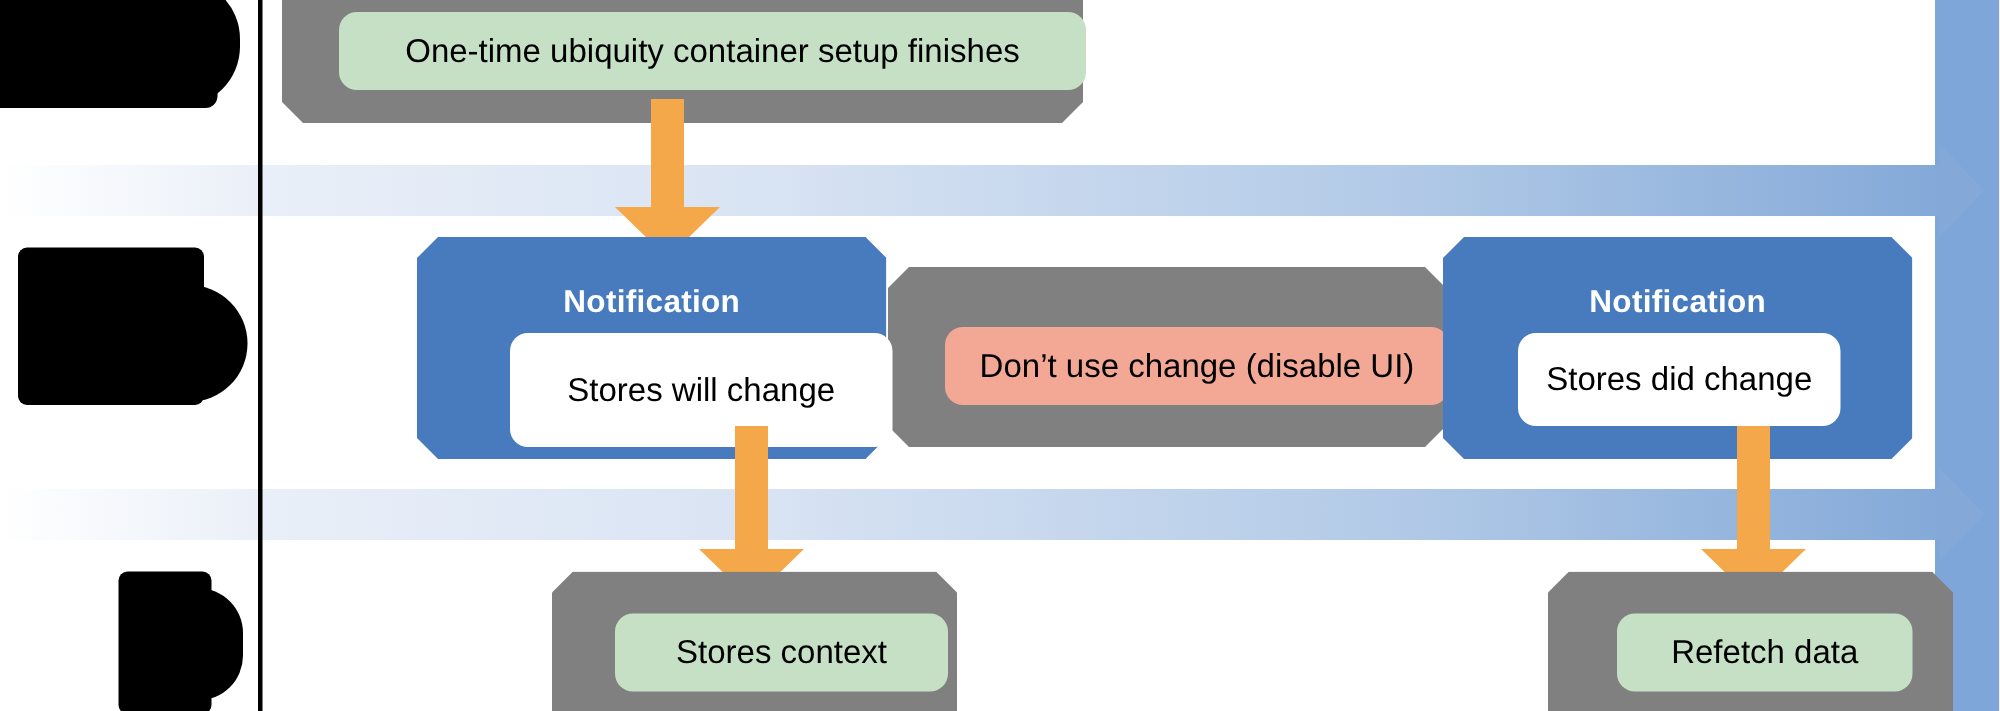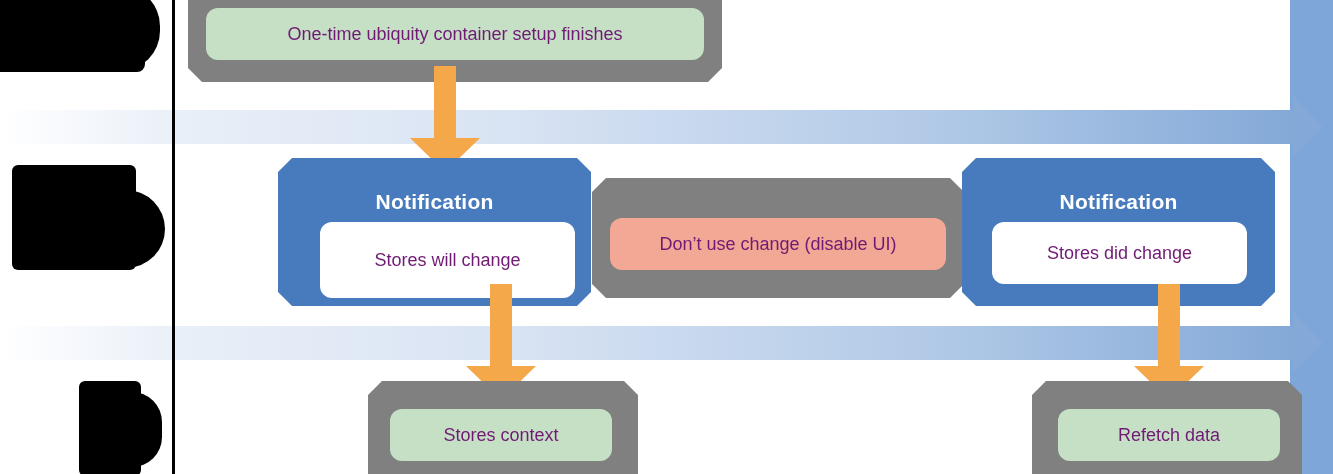--- a/index.html
+++ b/index.html
@@ -48,23 +48,23 @@
     -webkit-clip-path:polygon(14px 0,calc(100% - 14px) 0,100% 14px,100% calc(100% - 14px),calc(100% - 14px) 100%,14px 100%,0 calc(100% - 14px),0 14px);
     clip-path:polygon(14px 0,calc(100% - 14px) 0,100% 14px,100% calc(100% - 14px),calc(100% - 14px) 100%,14px 100%,0 calc(100% - 14px),0 14px);
   }
   .shell-gray{background:#808080;}
   .shell-blue{background:#477BBE;}
 
   
   .pill{
     position:absolute;border-radius:12px;
     display:flex;align-items:center;justify-content:center;
-    text-align:center;color:#701a75;
-    font-size:18px;line-height:1.15;
-    box-sizing:border-box;padding:4px 10px;
+    text-align:center;color:#000000;
+    font-size:22px;line-height:1.15;
+    box-sizing:border-box;padding:4px 10px;margin-left:20px;
   }
   .pill-green{background:#C6E0C6;}
   .pill-white{background:#ffffff;}
   .pill-salmon{background:#F2A894;}
 
   .shell-title{
     position:absolute;left:0;right:0;
     text-align:center;color:#ffffff;
     font-size:21px;font-weight:bold;
     letter-spacing:.2px;
@@ -119,31 +119,31 @@
   <div class="pill pill-salmon" style="left:610px;top:218px;width:336px;height:52px;">Don’t use change (disable UI)</div>
 
   <div class="notch shell-blue" style="left:278px;top:158px;width:313px;height:148px;">
     <div class="shell-title" style="top:32px;">Notification</div>
   </div>
   <div class="pill pill-white" style="left:320px;top:222px;width:255px;height:76px;">Stores will change</div>
 
   <div class="notch shell-blue" style="left:962px;top:158px;width:313px;height:148px;">
     <div class="shell-title" style="top:32px;">Notification</div>
   </div>
-  <div class="pill pill-white" style="left:992px;top:222px;width:255px;height:62px;">Stores did change</div>
+  <div class="pill pill-white" style="left:992px;top:222px;width:215px;height:62px;">Stores did change</div>
 
   <div class="arrow-v" style="left:466px;top:284px;width:70px;height:120px;">
     <div class="shaft" style="top:0;width:22px;height:90px;"></div>
     <div class="head" style="top:82px;"></div>
   </div>
 
   <div class="arrow-v" style="left:1134px;top:284px;width:70px;height:120px;">
     <div class="shaft" style="top:0;width:22px;height:90px;"></div>
     <div class="head" style="top:82px;"></div>
   </div>
 
   <div class="notch shell-gray" style="left:368px;top:381px;width:270px;height:120px;"></div>
   <div class="pill pill-green" style="left:390px;top:409px;width:222px;height:52px;">Stores context</div>
 
   <div class="notch shell-gray" style="left:1032px;top:381px;width:270px;height:120px;"></div>
-  <div class="pill pill-green" style="left:1058px;top:409px;width:222px;height:52px;">Refetch data</div>
+  <div class="pill pill-green" style="left:1058px;top:409px;width:197px;height:52px;">Refetch data</div>
 
 </div>
 
 </body></html>

